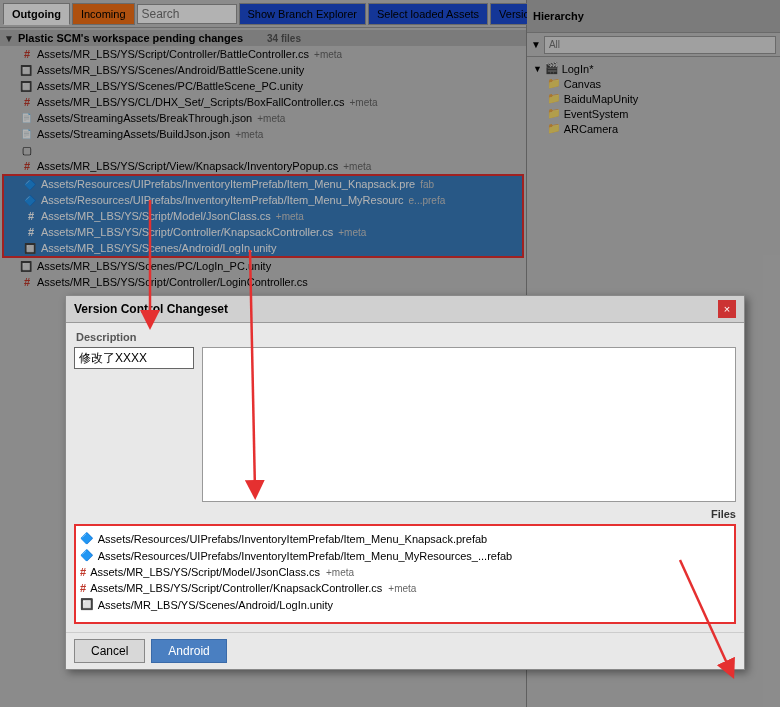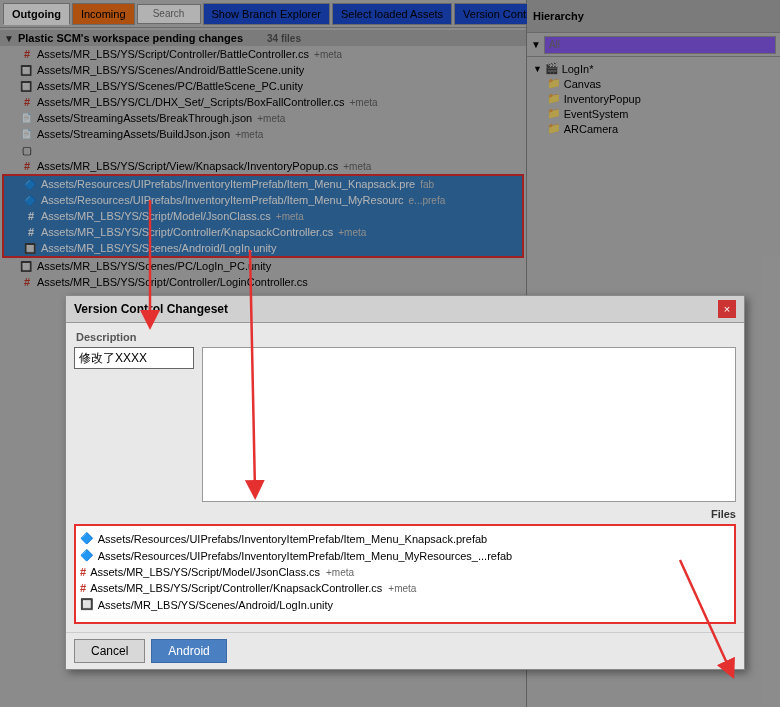--- a/index.html
+++ b/index.html
@@ -65,24 +65,23 @@
       font-size: 11px;
       cursor: pointer;
       height: 22px;
       white-space: nowrap;
     }
 
     .search-box {
       height: 20px;
       border: 1px solid #999;
       padding: 1px 4px;
-      font-size: 10px;
-      width: 64px;
+      font-size: 12px;
+      width: 100px;
       background: white;
-      text-align: center;
     }
 
     
     .file-list-area {
       flex: 1;
       overflow-y: auto;
       background: #c8c8c8;
       padding: 2px 0;
     }
 
@@ -197,21 +196,21 @@
       border-bottom: 1px solid #999;
       height: 24px;
     }
 
     .hier-search {
       height: 18px;
       border: 1px solid #999;
       padding: 1px 4px;
       font-size: 10px;
       flex: 1;
-      background: #8b5cf6;
+      background: #e5e5e5;
     }
 
     .hier-tree {
       flex: 1;
       overflow-y: auto;
       padding: 4px;
     }
 
     .hier-item {
       display: flex;
@@ -479,21 +478,21 @@
         <span style="font-size:9px;">▼</span>
         <span style="font-size:11px;">🎬</span>
         <span>LogIn*</span>
       </div>
       <div class="hier-item hier-indent">
         <span class="folder-icon">📁</span>
         <span>Canvas</span>
       </div>
       <div class="hier-item hier-indent">
         <span class="folder-icon">📁</span>
-        <span>InventoryPopup</span>
+        <span>BaiduMapUnity</span>
       </div>
       <div class="hier-item hier-indent">
         <span class="folder-icon">📁</span>
         <span>EventSystem</span>
       </div>
       <div class="hier-item hier-indent">
         <span class="folder-icon">📁</span>
         <span>ARCamera</span>
       </div>
     </div>

